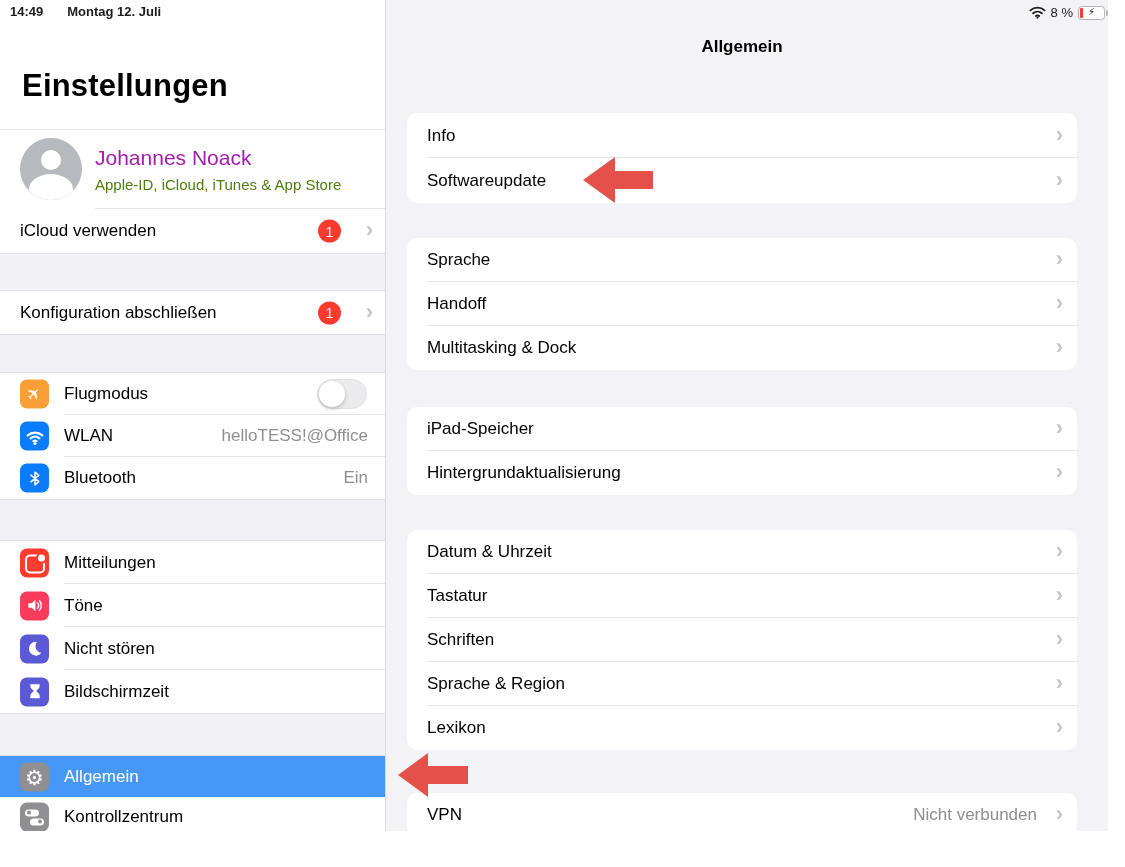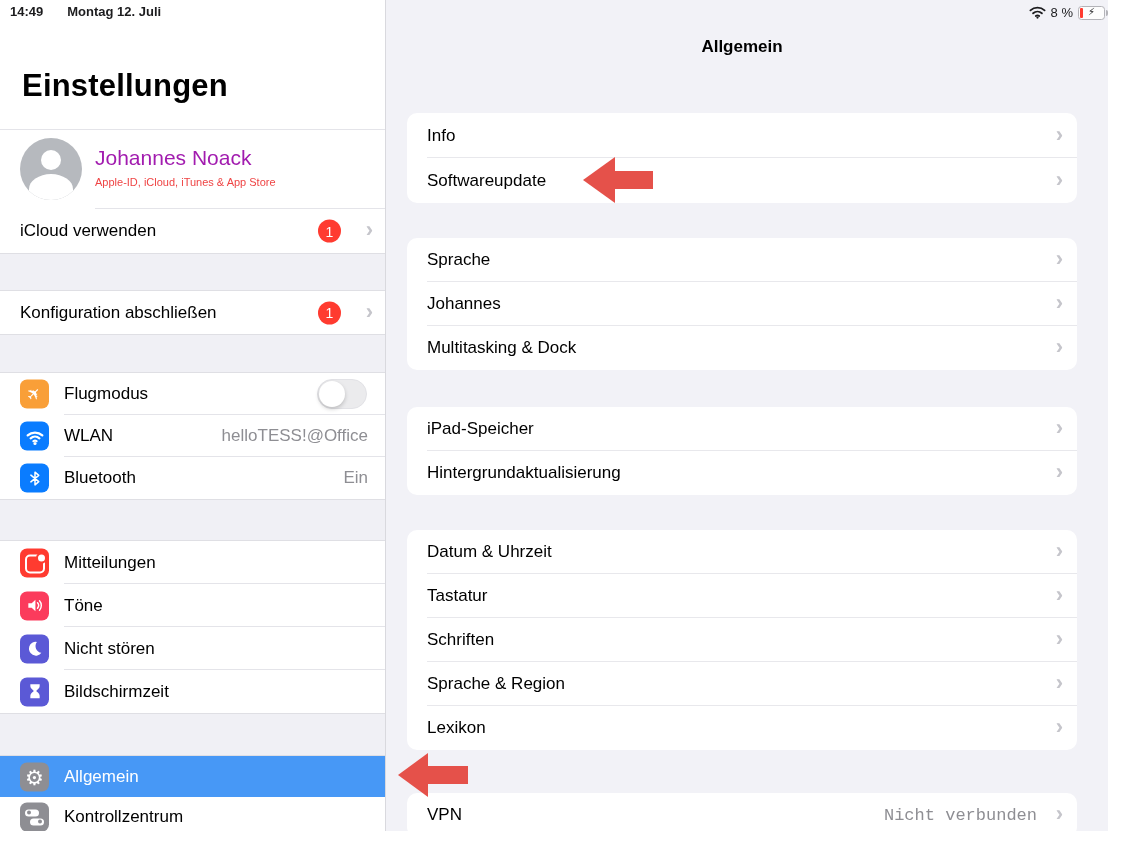--- a/index.html
+++ b/index.html
@@ -18,21 +18,21 @@
   .gap{position:absolute;left:0;width:385px;background:#f0f0f5;border-top:1px solid #dfdfe4;border-bottom:1px solid #dfdfe4;box-sizing:border-box;}
 
   .block{position:absolute;left:0;width:385px;background:#fff;}
 
   
   .profile-row{position:relative;height:78px;}
   .avatar{position:absolute;left:20px;top:8px;width:62px;height:62px;border-radius:50%;background:#b6b9be;overflow:hidden;}
   .avatar .head{position:absolute;left:21px;top:12px;width:20px;height:20px;border-radius:50%;background:#fff;}
   .avatar .body{position:absolute;left:9px;top:36px;width:44px;height:30px;border-radius:50% 50% 0 0;background:#fff;}
   .profile-name{position:absolute;left:95px;top:16px;font-size:21px;color:#a21caf;}
-  .profile-sub{position:absolute;left:95px;top:46px;font-size:11px;color:#ef4444;}
+  .profile-sub{position:absolute;left:95px;top:46px;font-size:15px;color:#4d7c0f;}
   .hr-inset{position:absolute;left:95px;right:0;height:1px;background:#e4e4e9;}
 
   
   .srow{position:relative;box-sizing:border-box;}
   .srow .lbl{position:absolute;left:20px;top:50%;transform:translateY(-50%);font-size:17px;color:#000;}
   .srow .lbl.with-icon{left:64px;}
   .srow .chev{position:absolute;right:12px;top:50%;transform:translateY(-54%);font-size:22px;color:#c5c5cb;font-weight:600;}
   .srow .badge{position:absolute;right:44px;top:50%;transform:translateY(-50%);width:23px;height:23px;border-radius:50%;background:var(--badge_red);color:#fff;font-size:14px;display:flex;align-items:center;justify-content:center;}
   .srow .value{position:absolute;right:17px;top:50%;transform:translateY(-50%);font-size:17px;color:var(--value_gray);}
   .sep-icon{position:absolute;left:64px;right:0;bottom:0;height:1px;background:#e4e4e9;}
@@ -64,21 +64,21 @@
   .bat .fill{position:absolute;left:1px;top:1px;bottom:1px;width:3px;border-radius:1px;background:var(--badge_red);}
   .bat .bolt{position:absolute;left:0;right:0;top:-1px;text-align:center;font-size:10px;color:#1c1c1e;}
   .bat .nub{position:absolute;right:-4px;top:3px;width:2.5px;height:6px;border-radius:0 2px 2px 0;background:#b3b3b8;}
 
   .main-title{position:absolute;left:21px;width:670px;top:37px;text-align:center;font-size:17px;font-weight:700;color:#000;margin:0;}
 
   .card{position:absolute;left:21px;width:670px;background:#fff;border-radius:10px;}
   .mrow{position:relative;height:44px;}
   .mrow .lbl{position:absolute;left:20px;top:50%;transform:translateY(-50%);font-size:17px;color:#000;}
   .mrow .chev{position:absolute;right:14px;top:50%;transform:translateY(-54%);font-size:22px;color:#c5c5cb;font-weight:600;}
-  .mrow .value{position:absolute;right:40px;top:50%;transform:translateY(-50%);font-size:17px;color:var(--value_gray);font-family:Liberation Mono, monospace;}
+  .mrow .value{position:absolute;right:40px;top:50%;transform:translateY(-50%);font-size:17px;color:var(--value_gray);}
   .msep{position:absolute;left:20px;right:0;bottom:0;height:1px;background:#e8e8ec;}
 
   
   .red-arrow{position:absolute;}
   .red-arrow .tri{position:absolute;left:0;top:0;width:0;height:0;}
   .red-arrow .tail{position:absolute;background:var(--arrow_red);}
   .arrow-sw{left:583px;top:157px;width:70px;height:46px;}
   .arrow-sw .tri{border-top:23px solid transparent;border-bottom:23px solid transparent;border-right:32px solid var(--arrow_red);}
   .arrow-sw .tail{left:32px;top:14px;width:38px;height:18px;}
   .arrow-allg{left:398px;top:753px;width:70px;height:45px;}
@@ -264,21 +264,21 @@
       </div>
     </div>
 
     <div class="card" style="top:238px;height:132px;">
       <div class="mrow">
         <span class="lbl">Sprache</span>
         <span class="chev">›</span>
         <div class="msep"></div>
       </div>
       <div class="mrow">
-        <span class="lbl">Johannes</span>
+        <span class="lbl">Handoff</span>
         <span class="chev">›</span>
         <div class="msep"></div>
       </div>
       <div class="mrow">
         <span class="lbl">Multitasking &amp; Dock</span>
         <span class="chev">›</span>
       </div>
     </div>
 
     <div class="card" style="top:407px;height:88px;">

